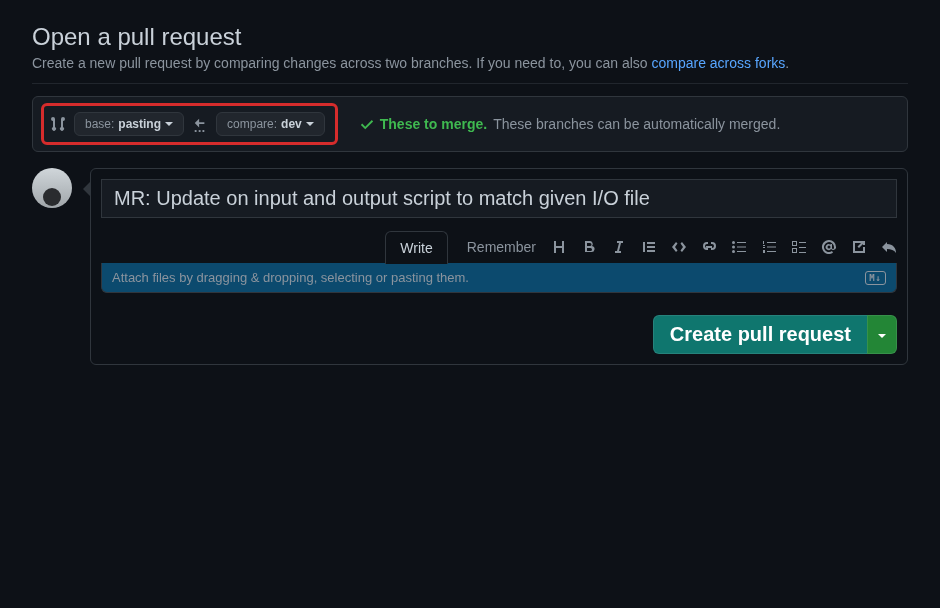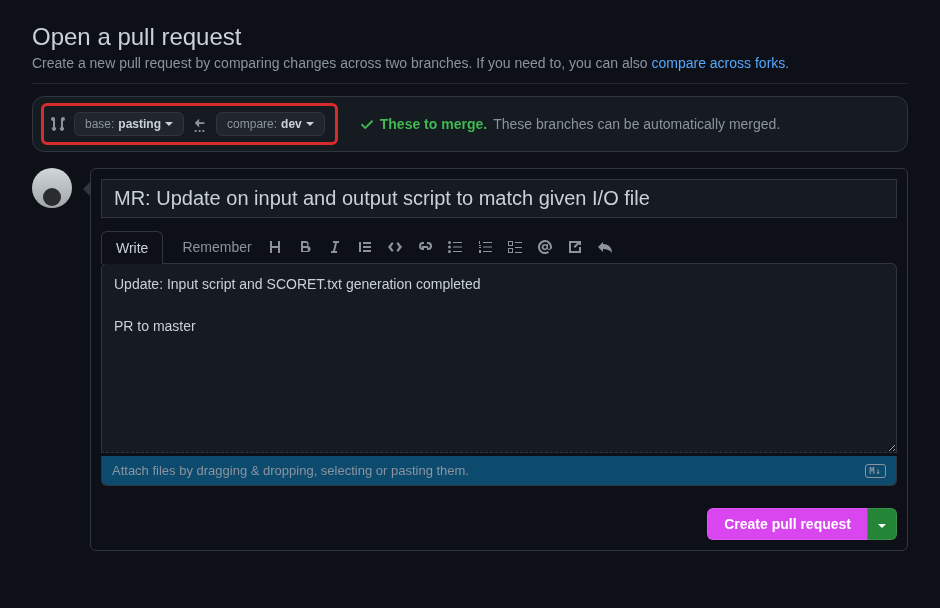--- a/index.html
+++ b/index.html
@@ -24,21 +24,21 @@
     font-size: 14px;
     margin-bottom: 12px;
   }
   .subtitle a { color: #58a6ff; text-decoration: none; }
   .divider { border: none; border-top: 1px solid #21262d; margin: 0 0 12px 0; }
   .branch-bar {
     display: flex;
     align-items: center;
     background: #161b22;
     border: 1px solid #30363d;
-    border-radius: 12px;
+    border-radius: 6px;
     padding: 12px 12px;
     gap: 8px;
     margin-bottom: 16px;
   }
   .highlight-box {
     display: inline-flex;
     align-items: center;
     gap: 8px;
     border: 3px solid #d62c2c;
     border-radius: 6px;
@@ -97,21 +97,21 @@
     border: 1px solid #30363d;
     color: #c9d1d9;
     font-size: 20px;
     padding: 7px 12px;
     border-radius: 0;
     outline: none;
   }
   .tabs-row {
     display: flex;
     align-items: center;
-    justify-content: flex-start;
+    justify-content: flex-end;
     padding: 0 10px;
     margin-top: 2px;
   }
   .tabs { display: flex; align-items: center; gap: 4px; }
   .tab {
     padding: 8px 14px;
     font-size: 14px;
     color: #8b949e;
     cursor: pointer;
     border: 1px solid transparent;
@@ -159,24 +159,24 @@
     font-size: 13px;
   }
   .md-icon { font-size: 9px; font-weight:700; border:1px solid #8b949e; border-radius:3px; padding:1px 3px; letter-spacing:1px; font-family:monospace; }
   .actions-row {
     display: flex;
     justify-content: flex-end;
     padding: 12px 10px 10px 10px;
     gap: 0;
   }
   .submit-btn {
-    background: #d946ef;
+    background: #0f766e;
     color: #fff;
     border: 1px solid rgba(240,246,252,0.1);
-    font-size: 14px;
+    font-size: 20px;
     font-weight: 600;
     padding: 7px 16px;
     border-top-left-radius: 6px;
     border-bottom-left-radius: 6px;
     border-right: none;
     cursor: pointer;
   }
   .submit-caret {
     background: #238636;
     border: 1px solid rgba(240,246,252,0.1);
@@ -315,23 +315,20 @@
               </svg>
             </span>
           <span class="tbtn">
               <svg width="16" height="16" viewBox="0 0 16 16">
                 <path d="M6 3L1 8l5 5V10c4 0 7 1 9 4 0-5-3-9-9-9z"></path>
               </svg>
             </span>
         </div>
       </div>
       <div class="body-wrap">
-        <textarea class="body-text" style="">Update: Input script and SCORET.txt generation completed
-
-PR to master</textarea>
         <div class="attach-bar">
           <span>Attach files by dragging &amp; dropping, selecting or pasting them.</span>
           <span class="md-icon">M↓</span>
         </div>
       </div>
       <div class="actions-row">
         <button class="submit-btn">Create pull request</button>
         <button class="submit-caret">
           <svg width="8" height="5" viewBox="0 0 8 5">
               <path d="M0 0l4 4 4-4z"></path>

